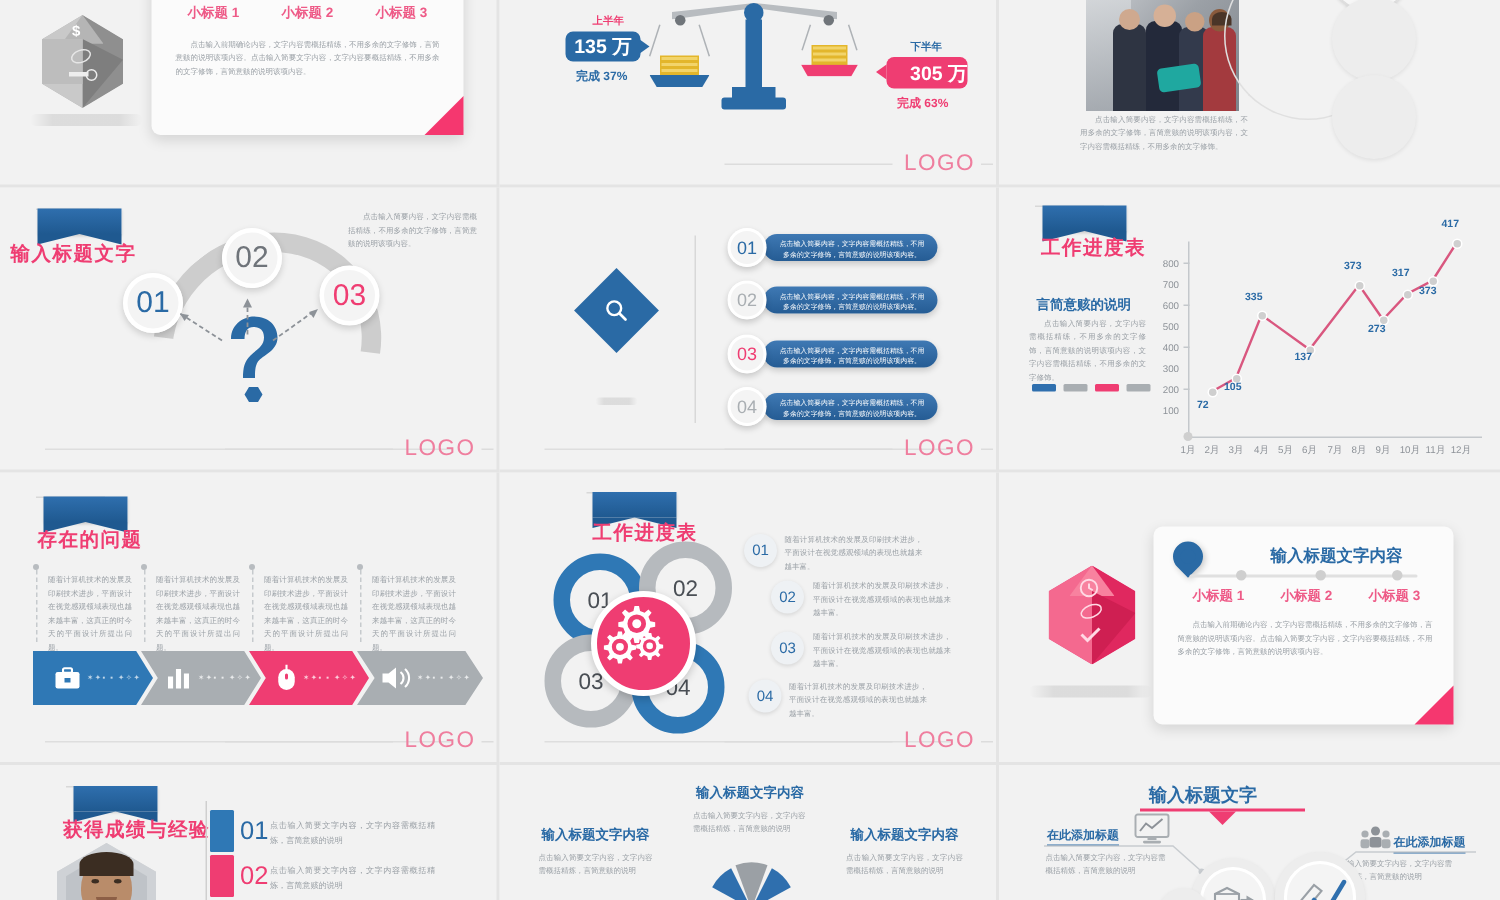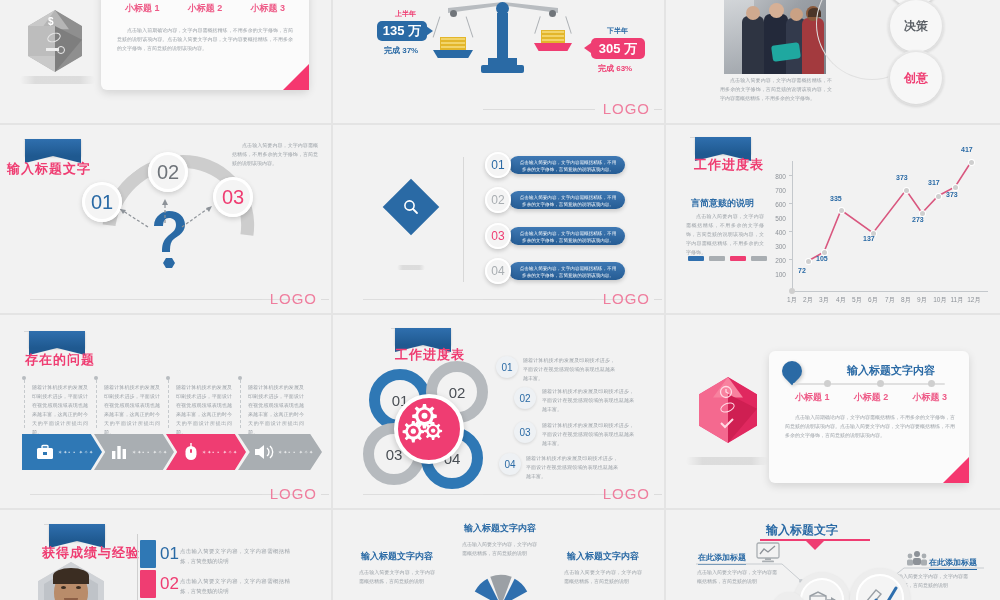--- a/index.html
+++ b/index.html
@@ -221,21 +221,21 @@
     </div>
 
     <div class="tag-label" style="left:62px;top:9px;color:#ef3d72;">上半年</div>
     <div class="tag blue" style="left:44px;top:21px;width:50px;height:20px;font-size:13px;">
       <span>135 万</span>
     </div>
     <div style="position:absolute;left:93px;top:26px;width:0;height:0;border-top:5px solid transparent;border-bottom:5px solid transparent;border-left:7px solid #2a6aa5;"></div>
     <div class="tag-label" style="left:51px;top:45px;color:#2a6aa5;font-size:8px;">完成 37%</div>
 
     <div class="tag-label" style="left:274px;top:26px;color:#2a6aa5;">下半年</div>
-    <div class="tag pink" style="left:258px;top:38px;width:54px;height:21px;font-size:13px;">
+    <div class="tag pink" style="left:258px;top:38px;width:54px;height:21px;font-size:13px;justify-content:flex-end;">
       <span>305 万</span>
     </div>
     <div style="position:absolute;left:251px;top:43px;width:0;height:0;border-top:5px solid transparent;border-bottom:5px solid transparent;border-right:7px solid #ef3d72;"></div>
     <div class="tag-label" style="left:265px;top:63px;color:#ef3d72;font-size:8px;">完成 63%</div>
 
     <div class="logo">LOGO</div>
   </div>
 
   <div class="slide lastcol">
     <div style="position:absolute;left:58px;top:-2px;width:102px;height:76px;background:linear-gradient(135deg,#c9ccd0 0%,#9ba0a6 45%,#7d838a 100%);overflow:hidden;">
@@ -250,27 +250,21 @@
       <div style="position:absolute;left:82px;top:8px;width:14px;height:15px;border-radius:50%;background:#8a5a3c;"></div>
       <div style="position:absolute;left:84px;top:10px;width:13px;height:9px;border-radius:50% 50% 0 0;background:#4a3528;"></div>
       <div style="position:absolute;left:48px;top:46px;width:28px;height:16px;border-radius:3px;background:#1fa8a0;transform:rotate(-8deg);"></div>
     </div>
     <div class="body-txt" style="position:absolute;left:54px;top:76px;width:112px;text-indent:10px;">点击输入简要内容，文字内容需概括精练，不用多余的文字修饰，言简意赅的说明该项内容，文字内容需概括精练，不用多余的文字修饰。</div>
 
     <div style="position:absolute;left:150px;top:-32px;width:110px;height:110px;border:1.5px solid #e0e0e0;border-radius:50%;border-right-color:transparent;border-top-color:transparent;"></div>
     <div class="gear" style="left:220px;top:-46px;width:54px;height:54px;"></div>
     <div style="position:absolute;left:221px;top:-45px;width:52px;height:52px;border-radius:50%;background:#f7f7f7;box-shadow:0 1px 3px rgba(0,0,0,.12);"></div>
     <div class="gear" style="left:222px;top:-2px;width:56px;height:56px;"></div>
-    <div style="position:absolute;left:224px;top:0px;width:52px;height:52px;border-radius:50%;background:#f7f7f7;box-shadow:0 1px 4px rgba(0,0,0,.13);display:flex;align-items:center;justify-content:center;font-size:12px;font-weight:bold;color:#5a5f65;">
-      <span>决策</span>
-    </div>
     <div class="gear" style="left:222px;top:50px;width:56px;height:56px;"></div>
-    <div style="position:absolute;left:224px;top:52px;width:52px;height:52px;border-radius:50%;background:#f7f7f7;box-shadow:0 1px 4px rgba(0,0,0,.13);display:flex;align-items:center;justify-content:center;font-size:12px;font-weight:bold;color:#ef3d72;">
-      <span>创意</span>
-    </div>
   </div>
 
   <div class="slide">
     <div class="ribbon-line" style="left:24px;top:14px;width:42px;"></div>
     <div class="ribbon" style="left:25px;top:14px;"></div>
     <div class="sec-title" style="left:7px;top:35px;">输入标题文字</div>
 
     <div style="position:absolute;left:100px;top:32px;width:130px;height:120px;border:13px solid #cdcdcd;border-radius:50%;border-bottom-color:transparent;border-left-color:transparent;transform:rotate(-38deg);"></div>
 
     <div class="circ" style="left:82px;top:57px;width:40px;height:40px;color:#2a6aa5;">

